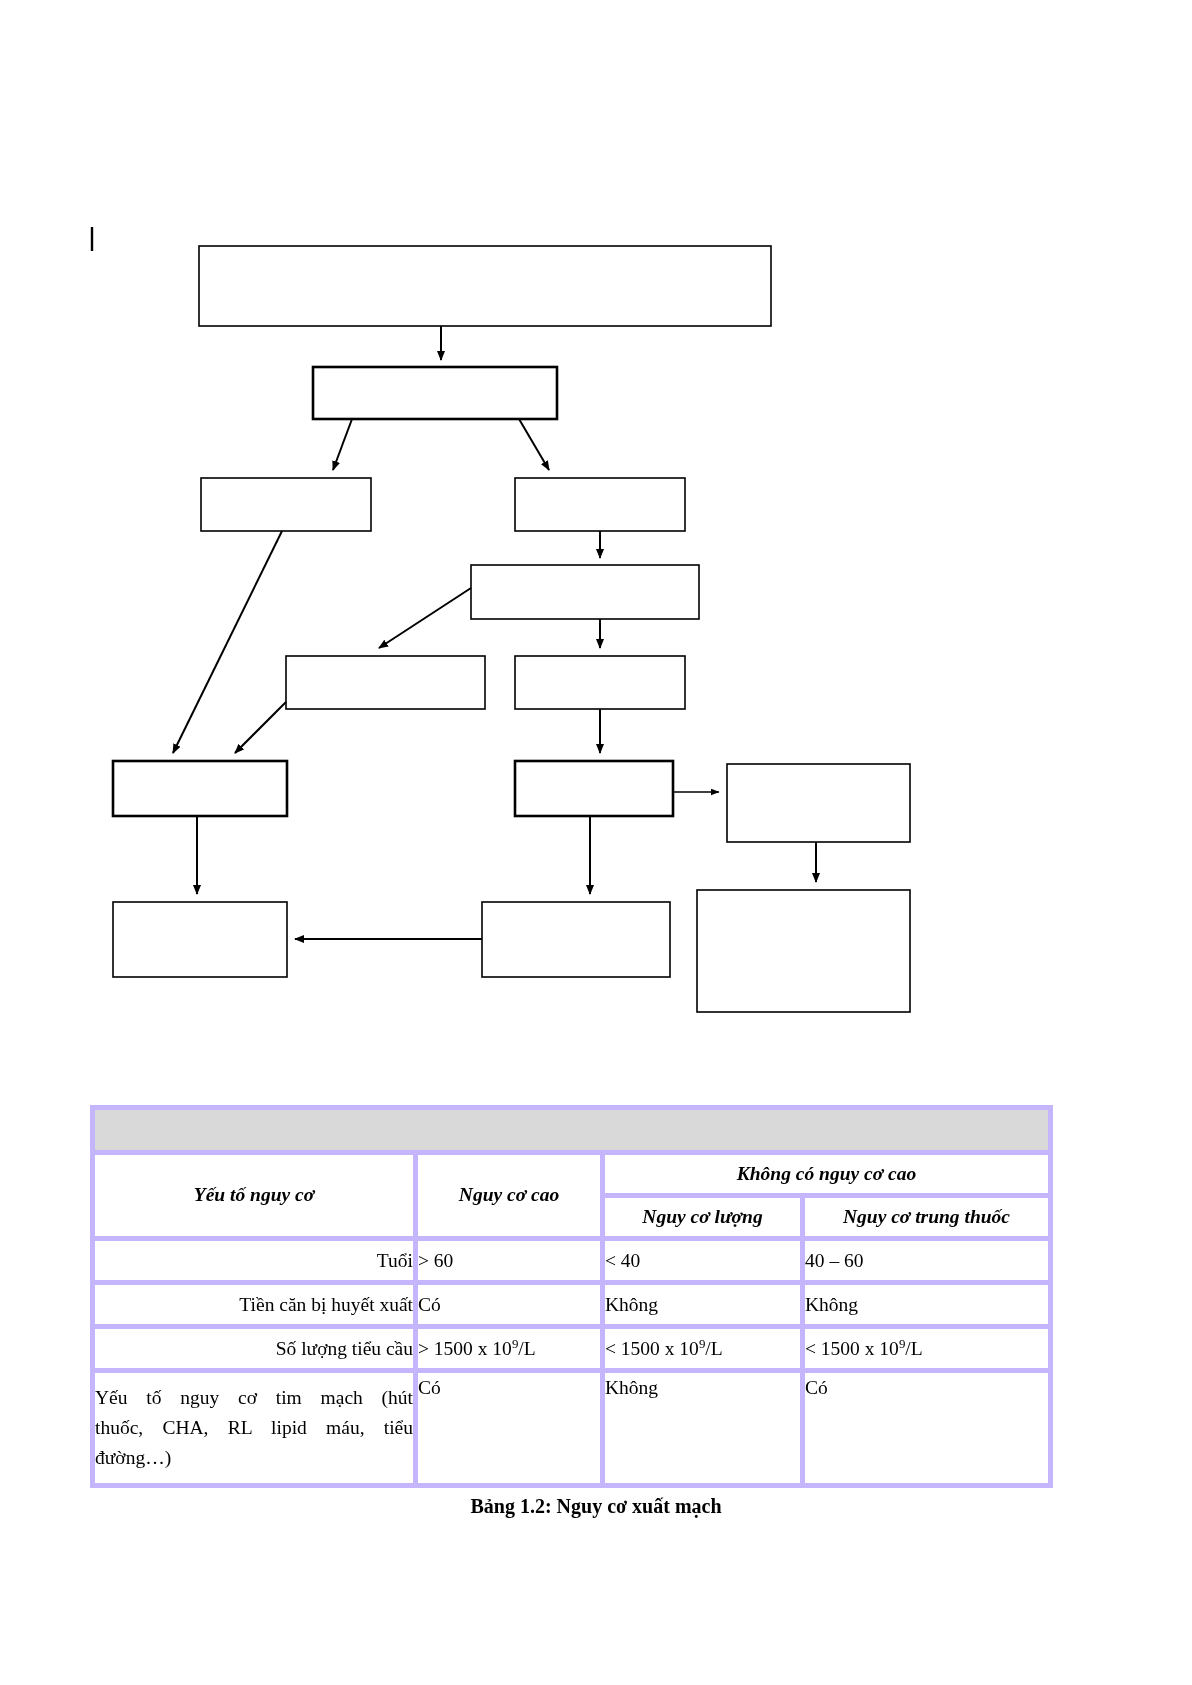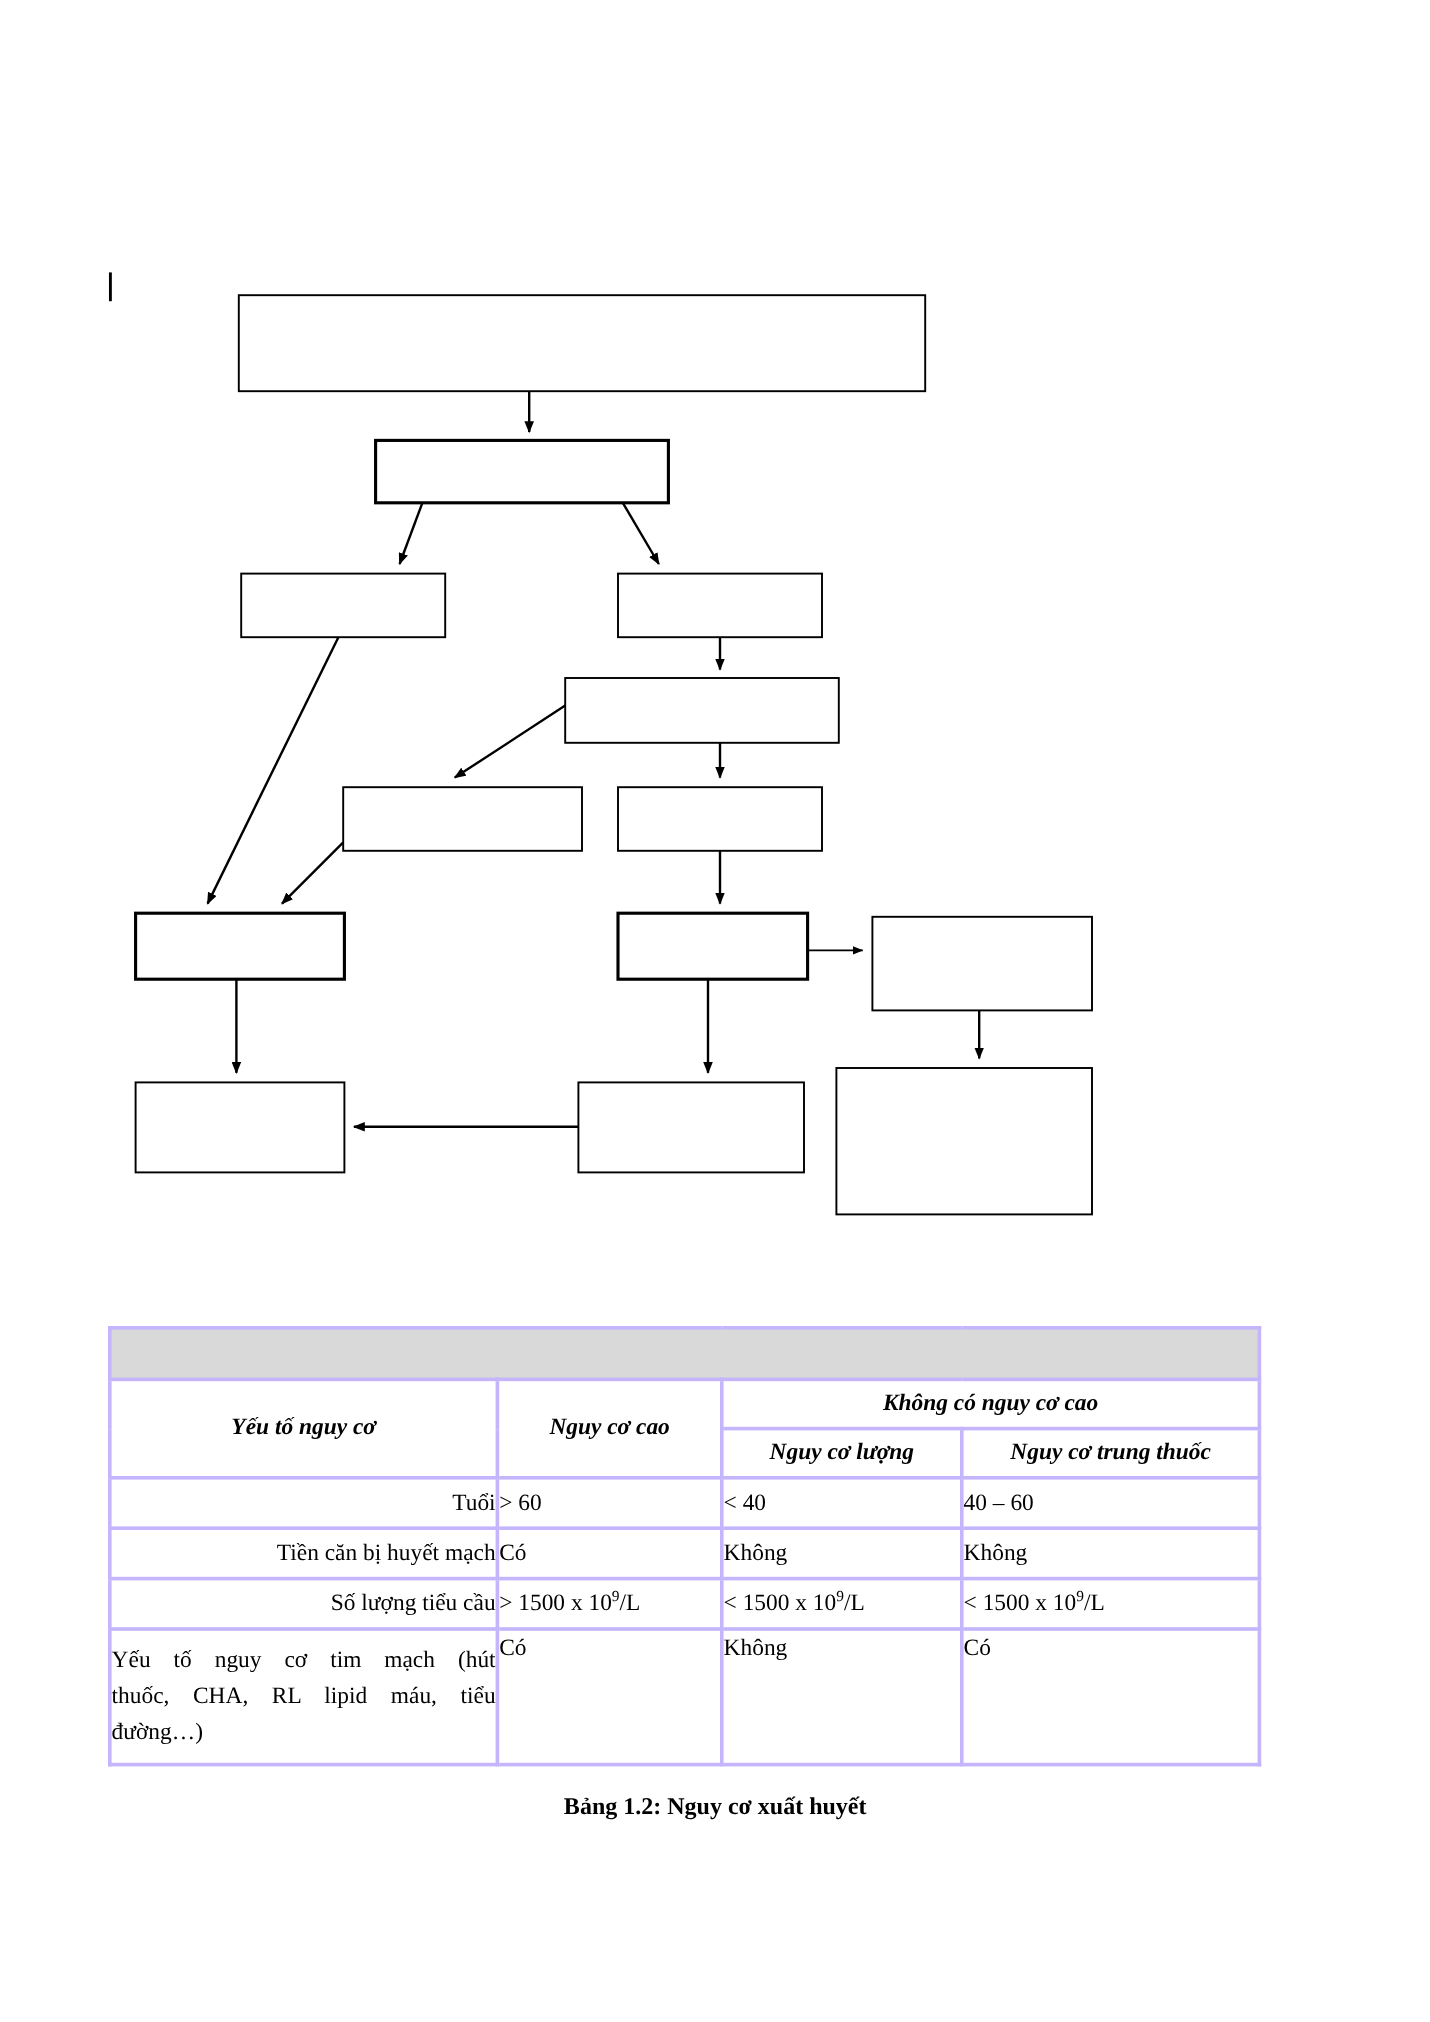--- a/index.html
+++ b/index.html
@@ -68,21 +68,21 @@
     width: 958px;
   }
   table.riskt {
     border-collapse: collapse;
     width: 958px;
     font-family: "Liberation Serif", "DejaVu Serif", serif;
     font-size: 19.5px;
     table-layout: fixed;
   }
   table.riskt td, table.riskt th {
-    border: 3px solid #c4b5fd;
+    border: 5px solid #c4b5fd;
     padding: 0;
     vertical-align: middle;
   }
   .band-row td {
     background: #d9d9d9;
     height: 40px;
     border-left: 1px solid #d9d9d9;
     border-right: 1px solid #d9d9d9;
     border-top: 2px solid #000000;
     border-bottom: 1px solid #000000;
@@ -240,21 +240,21 @@
         </tr>
 
         <tr>
           <td class="rowlabel">Tuổi</td>
           <td class="cell">&gt; 60</td>
           <td class="cell">&lt; 40</td>
           <td class="cell">40 – 60</td>
         </tr>
 
         <tr>
-          <td class="rowlabel">Tiền căn bị huyết mạch</td>
+          <td class="rowlabel">Tiền căn bị huyết xuất</td>
           <td class="cell">Có</td>
           <td class="cell">Không</td>
           <td class="cell">Không</td>
         </tr>
 
         <tr>
           <td class="rowlabel">Số lượng tiểu cầu</td>
           <td class="cell"><span>&gt; 1500 x 10</span><sup>9</sup><span>/L</span></td>
           <td class="cell"><span>&lt; 1500 x 10</span><sup>9</sup><span>/L</span></td>
           <td class="cell"><span>&lt; 1500 x 10</span><sup>9</sup><span>/L</span></td>
@@ -267,15 +267,15 @@
             <div class="lastline">đường…)</div>
           </td>
           <td class="cell" style="vertical-align:top;padding-top:4px">Có</td>
           <td class="cell" style="vertical-align:top;padding-top:4px">Không</td>
           <td class="cell" style="vertical-align:top;padding-top:4px">Có</td>
         </tr>
       </tbody>
     </table>
   </div>
 
-  <div id="caption">Bảng 1.2: Nguy cơ xuất huyết</div>
+  <div id="caption">Bảng 1.2: Nguy cơ xuất mạch</div>
 
 </div>
 
 </body></html>

